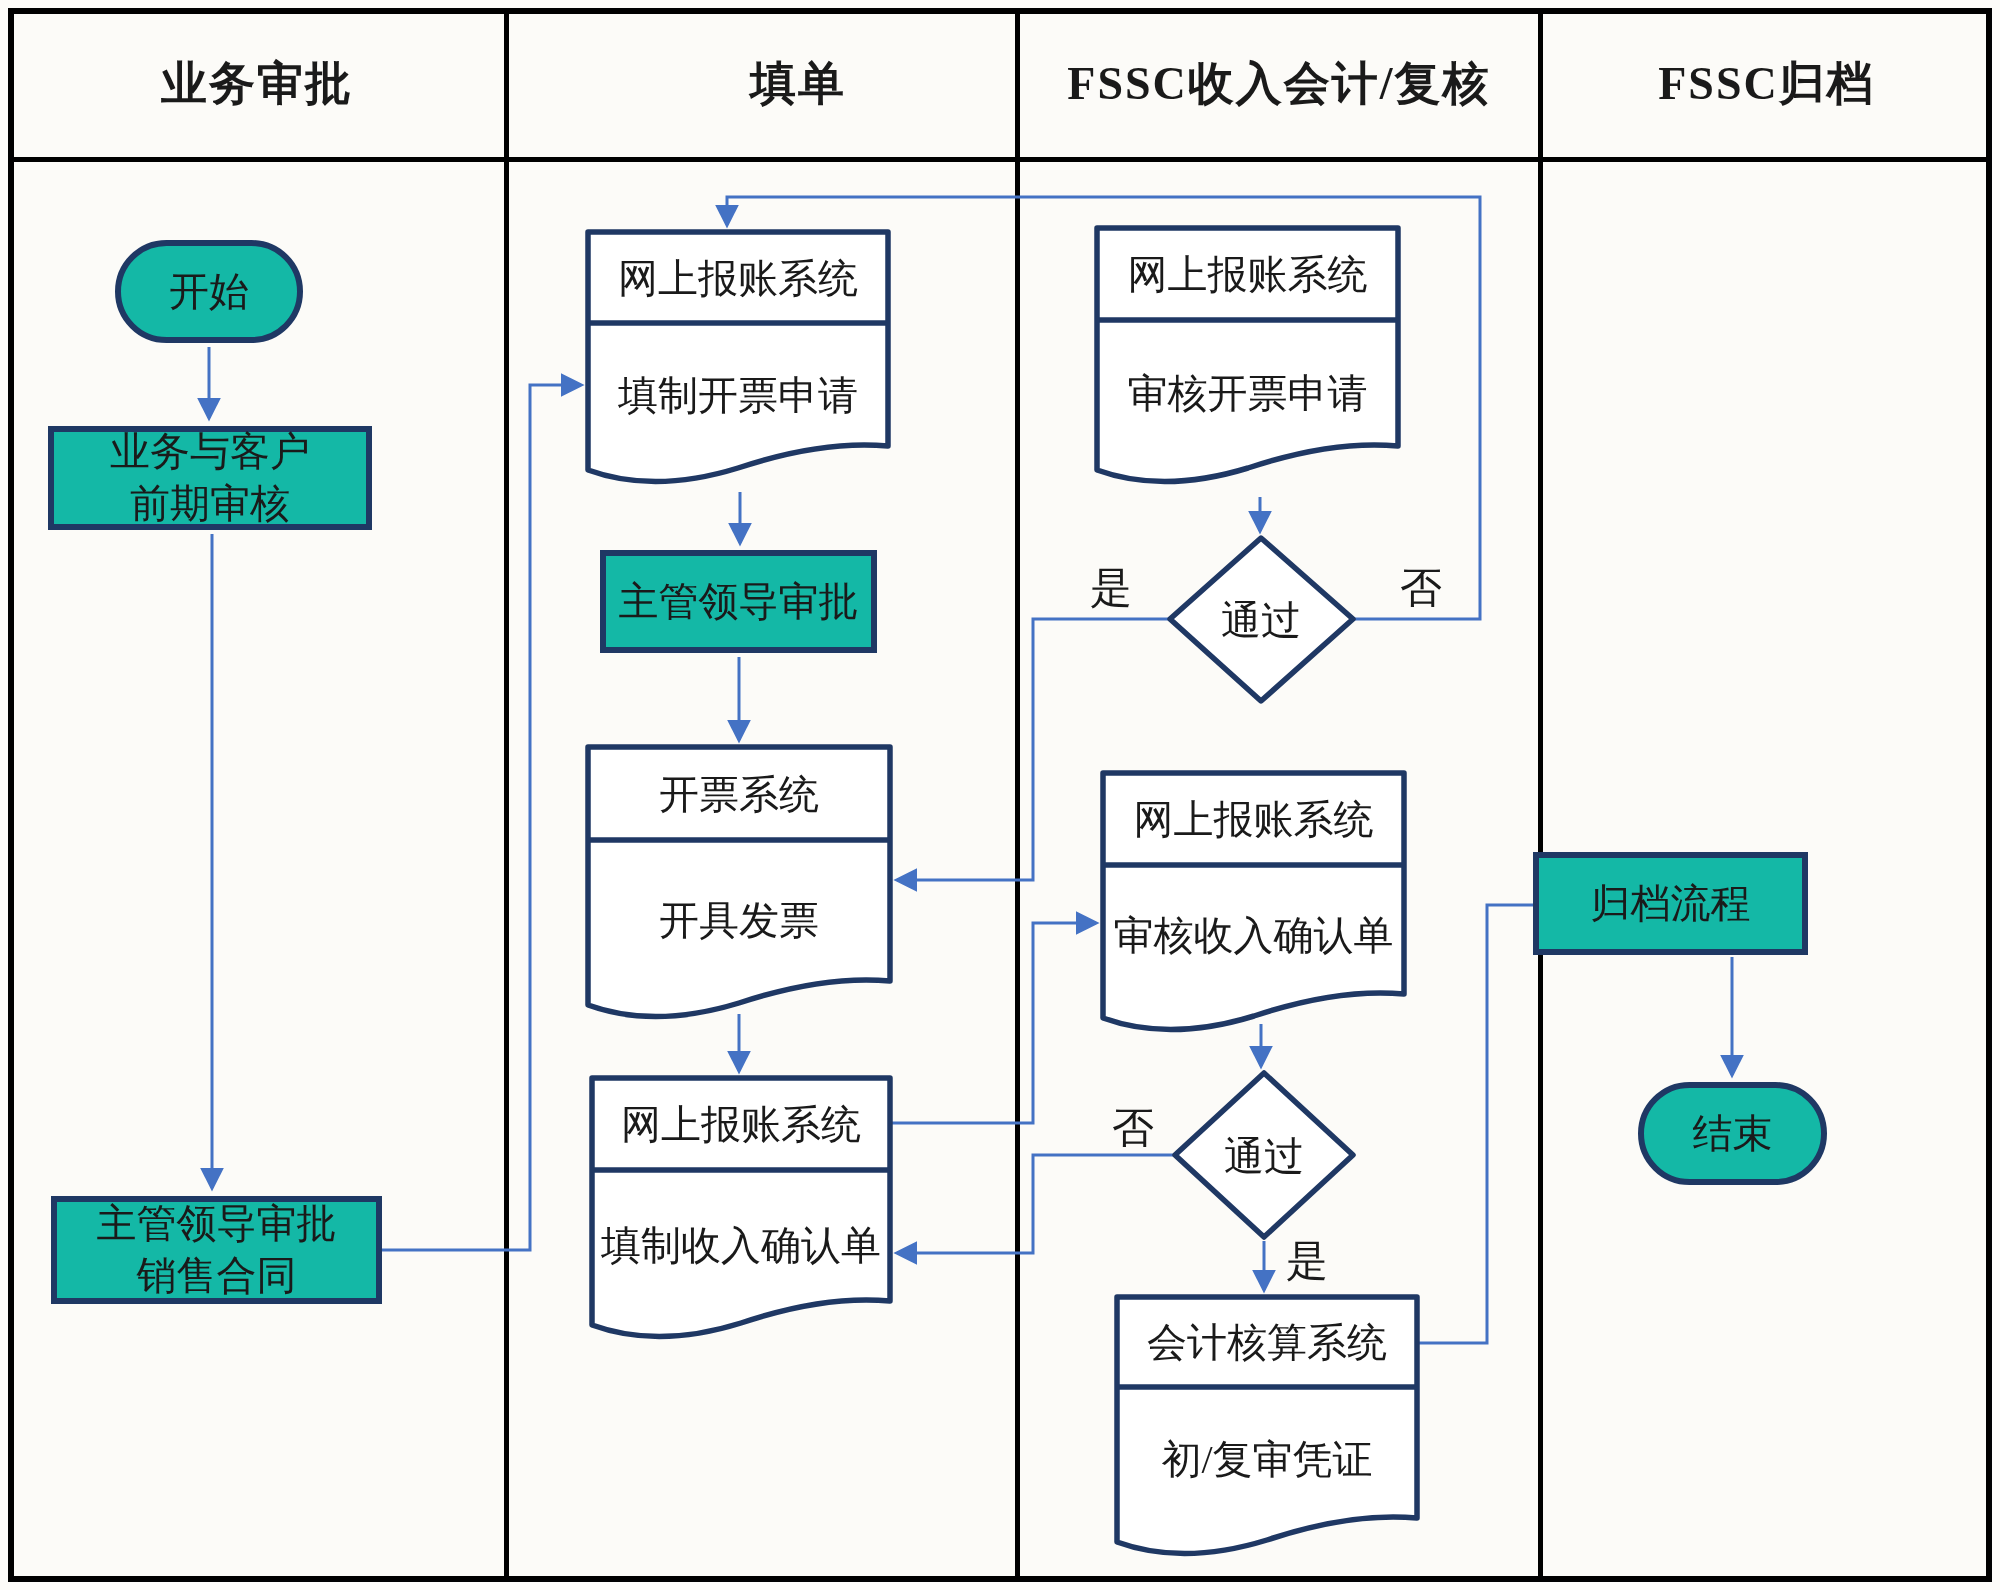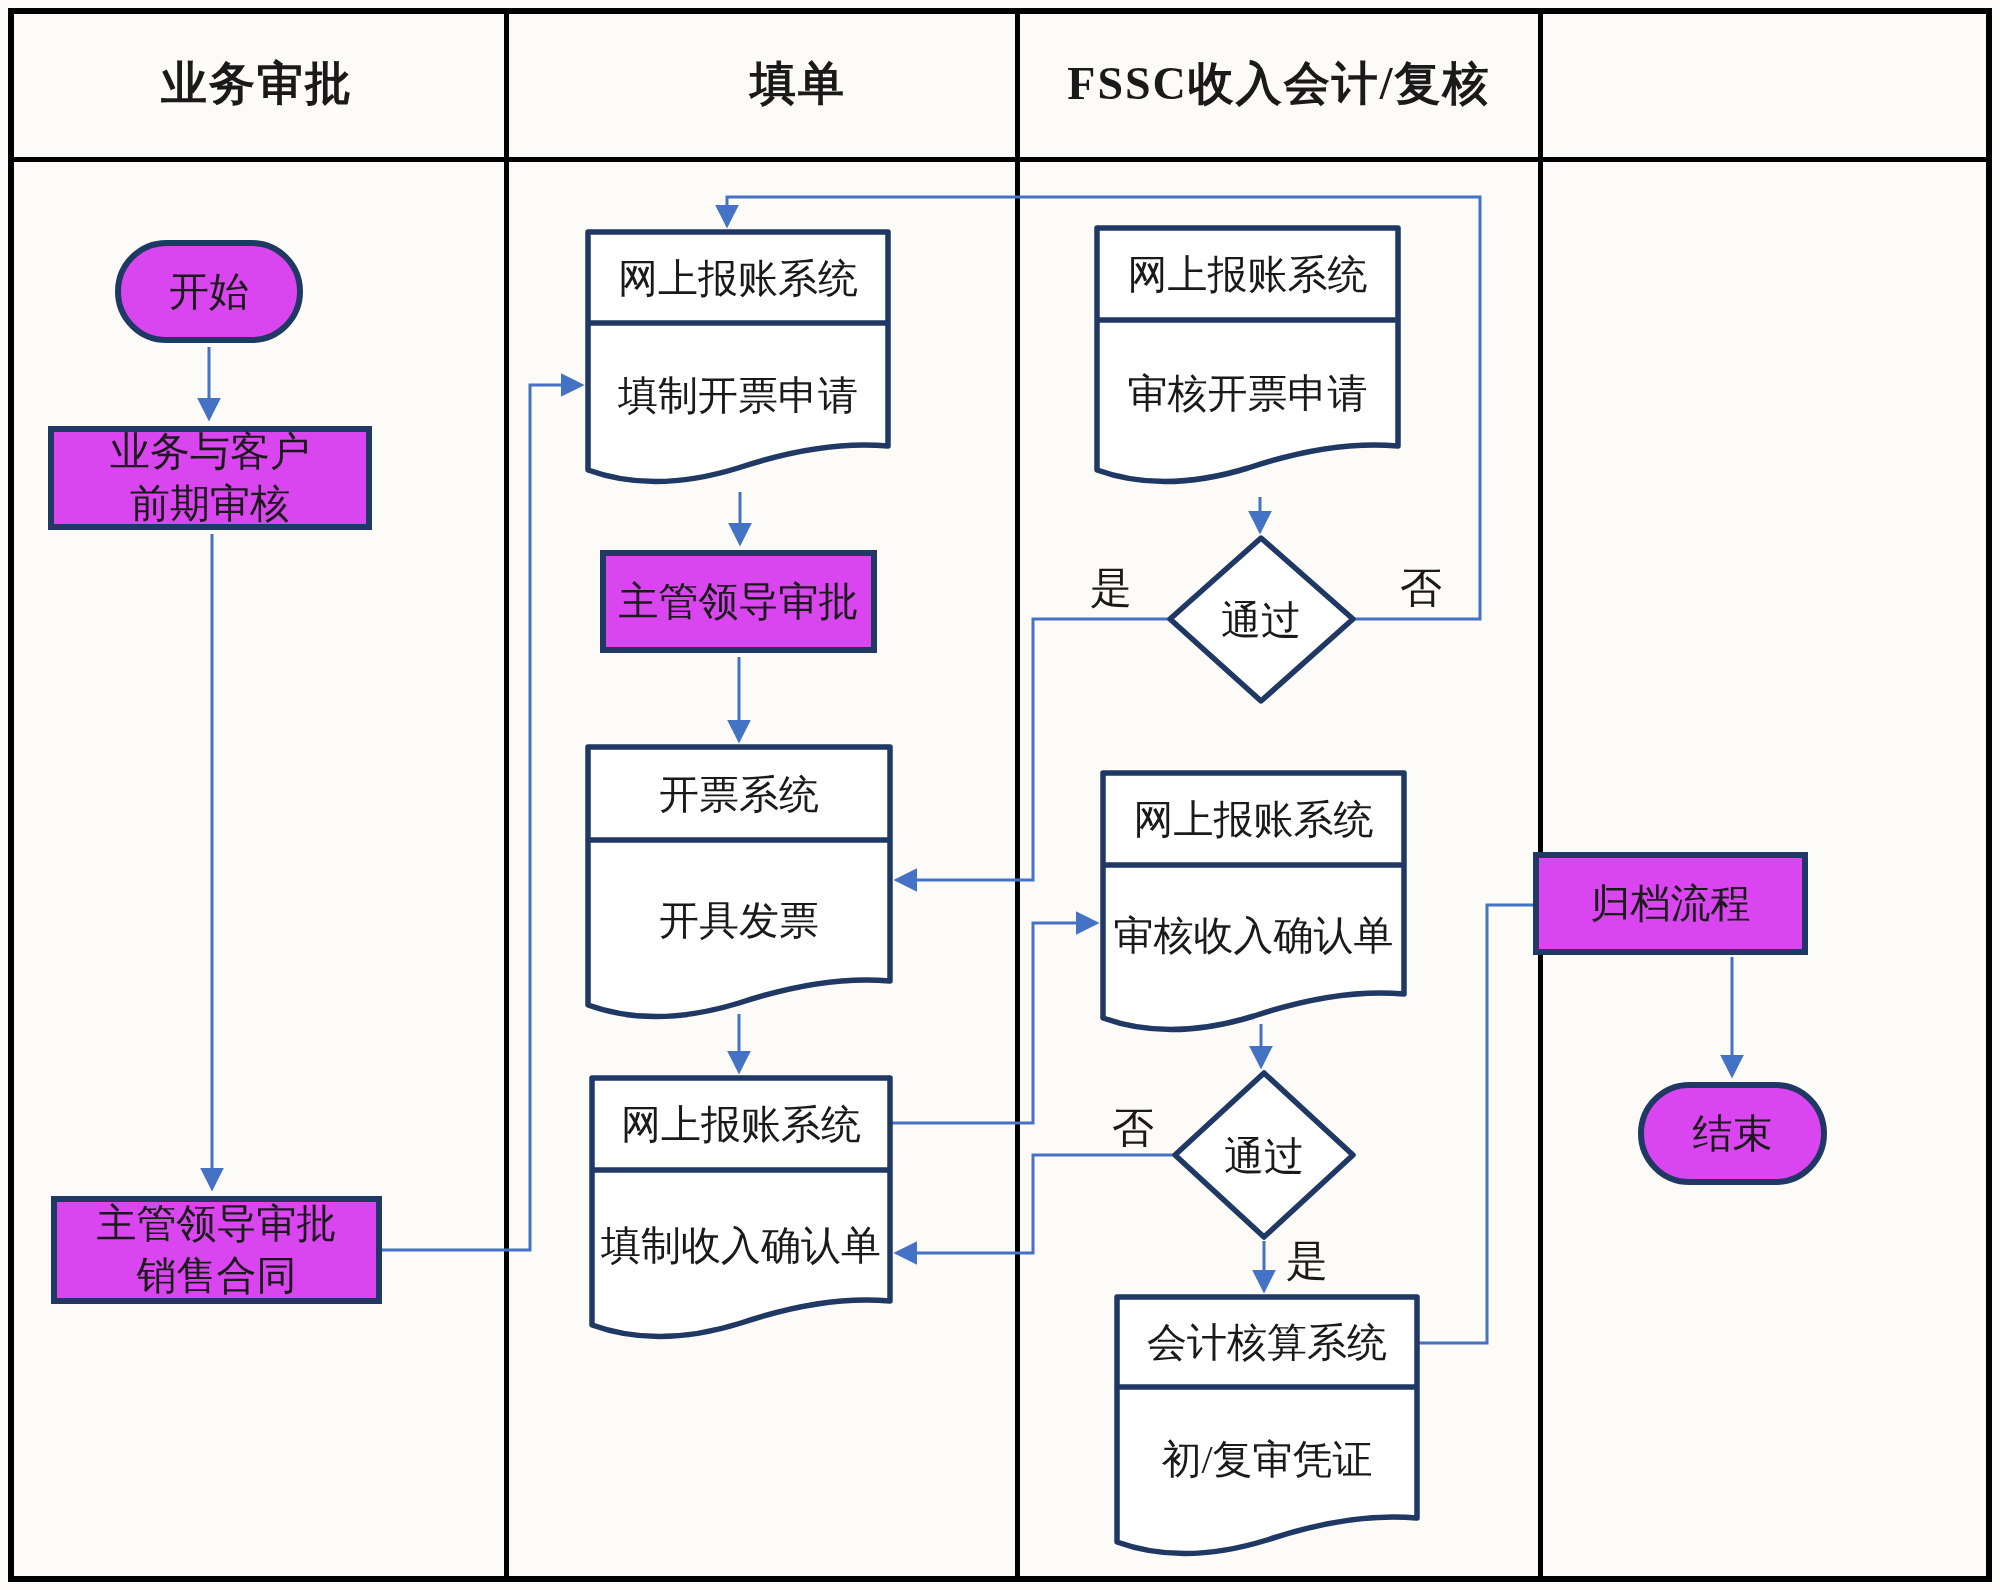--- a/index.html
+++ b/index.html
@@ -11,21 +11,21 @@
   .frame{left:8px;top:8px;width:1972px;height:1562px;border:6px solid #000;}
   .vline{top:8px;width:5px;height:1574px;background:#000;}
   .hline{left:8px;top:157px;width:1984px;height:5px;background:#000;}
   .lane-title{
     top:10px;height:147px;display:flex;align-items:center;justify-content:center;
     font-size:46px;letter-spacing:2px;white-space:nowrap;font-weight:bold;
   }
   svg.layer{left:0;top:0;width:2000px;height:1590px;}
   .node{
     display:flex;align-items:center;justify-content:center;text-align:center;
-    font-size:40px;line-height:1.3;white-space:pre-line;background:#d946ef;
+    font-size:40px;line-height:1.3;white-space:pre-line;background:#14b8a6;
     border:6px solid #1f3864;box-sizing:border-box;
   }
   .terminator{border-radius:54px;}
   .doc-label,.diamond-label,.edge-label{
     display:flex;align-items:center;justify-content:center;text-align:center;
     font-size:40px;white-space:nowrap;font-family:Liberation Serif, serif;
   }
   .edge-label{font-size:42px;}
 </style>
 </head>
@@ -35,20 +35,21 @@
 
   <div class="abs frame"></div>
   <div class="abs vline" style="left:504px"></div>
   <div class="abs vline" style="left:1015px"></div>
   <div class="abs vline" style="left:1538px"></div>
   <div class="abs hline"></div>
 
   <div class="abs lane-title" style="left:10px;width:494px">业务审批</div>
   <div class="abs lane-title" style="left:509px;width:578px">填单</div>
   <div class="abs lane-title" style="left:1020px;width:518px">FSSC收入会计/复核</div>
+  <div class="abs lane-title" style="left:1543px;width:447px">FSSC归档</div>
 
   <svg class="abs layer" viewBox="0 0 2000 1590">
     <defs>
       <marker id="arw" viewBox="0 0 10 10" refX="8.5" refY="5" markerWidth="8" markerHeight="8" orient="auto-start-reverse">
         <path d="M0,0 L10,5 L0,10 z" fill="#4472c4"></path>
       </marker>
     </defs>
 
     <g stroke="#4472c4" stroke-width="3" fill="none">
       <path d="M209 347 L209 418" marker-end="url(#arw)"></path>

